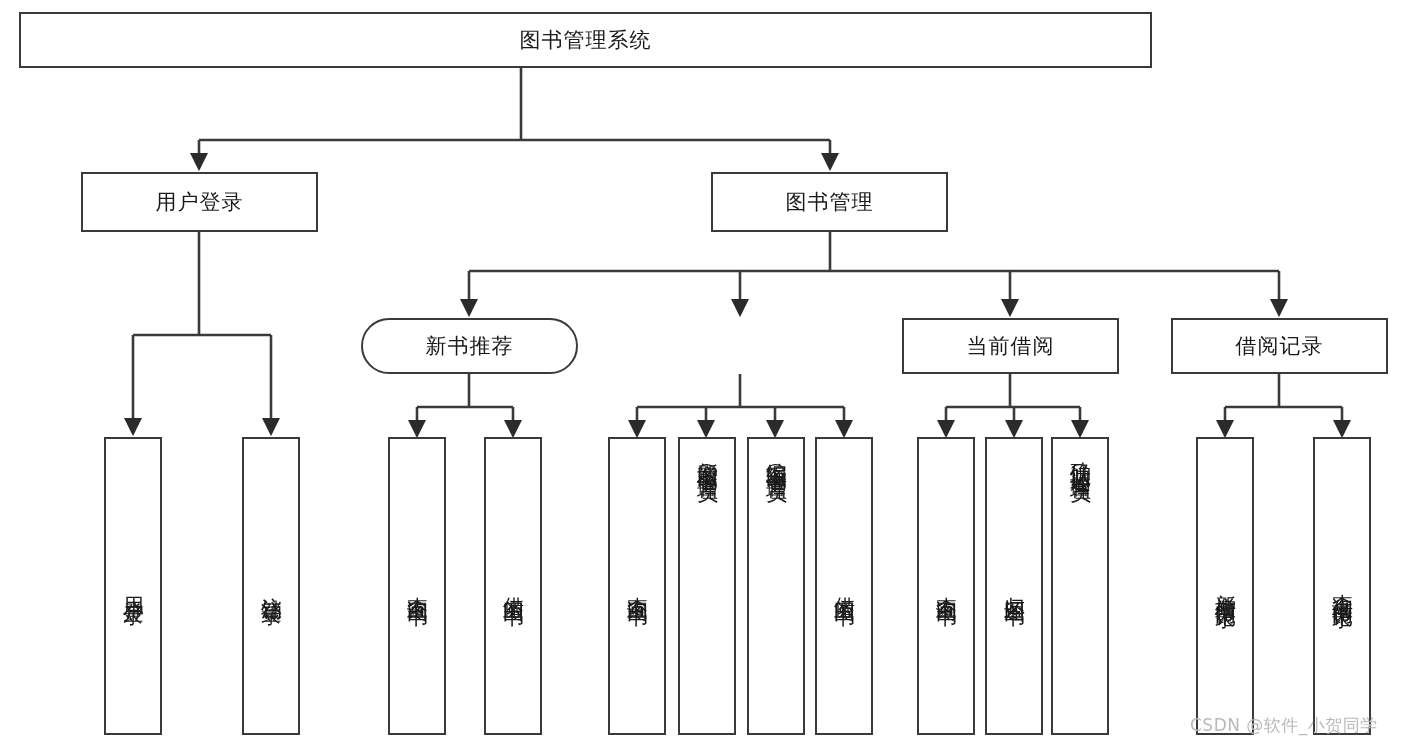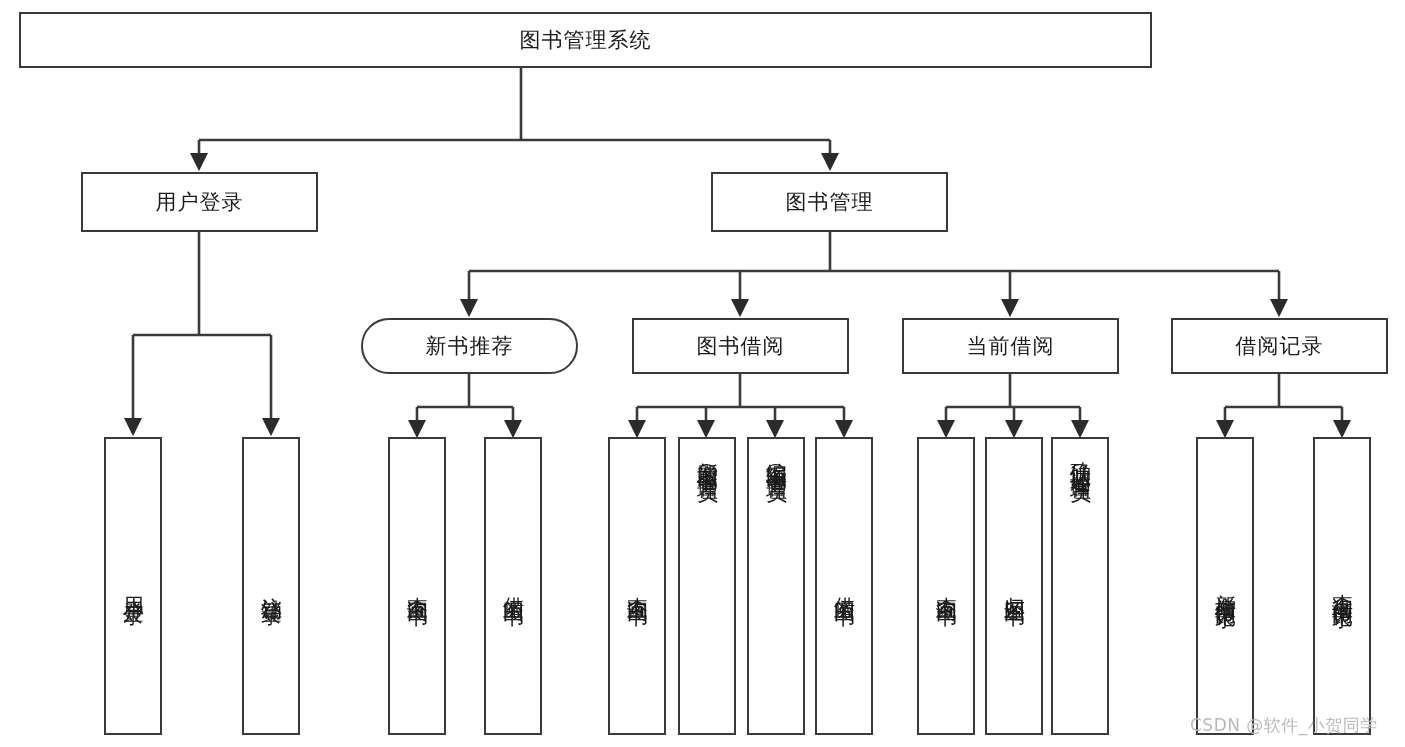--- a/index.html
+++ b/index.html
@@ -130,23 +130,20 @@
   <div class="node horiz" style="left:81px; top:172px; width:237px; height:60px;">
     <span>用户登录</span>
   </div>
   <div class="node horiz" style="left:711px; top:172px; width:237px; height:60px;">
     <span>图书管理</span>
   </div>
 
   <div class="node horiz" style="left:361px; top:318px; width:217px; height:56px;border-radius:28px;">
     <span>新书推荐</span>
   </div>
-  <div class="node horiz" style="left:632px; top:318px; width:217px; height:56px;">
-    <span>图书借阅</span>
-  </div>
   <div class="node horiz" style="left:1171px; top:318px; width:217px; height:56px;">
     <span>借阅记录</span>
   </div>
   <div class="node horiz" style="left:902px; top:318px; width:217px; height:56px;">
     <span>当前借阅</span>
   </div>
 
   <div class="node vert centered" style="left:104px; top:437px; width:58px; height:298px;">
     <span class="vlabel">用户登录</span>
   </div>

